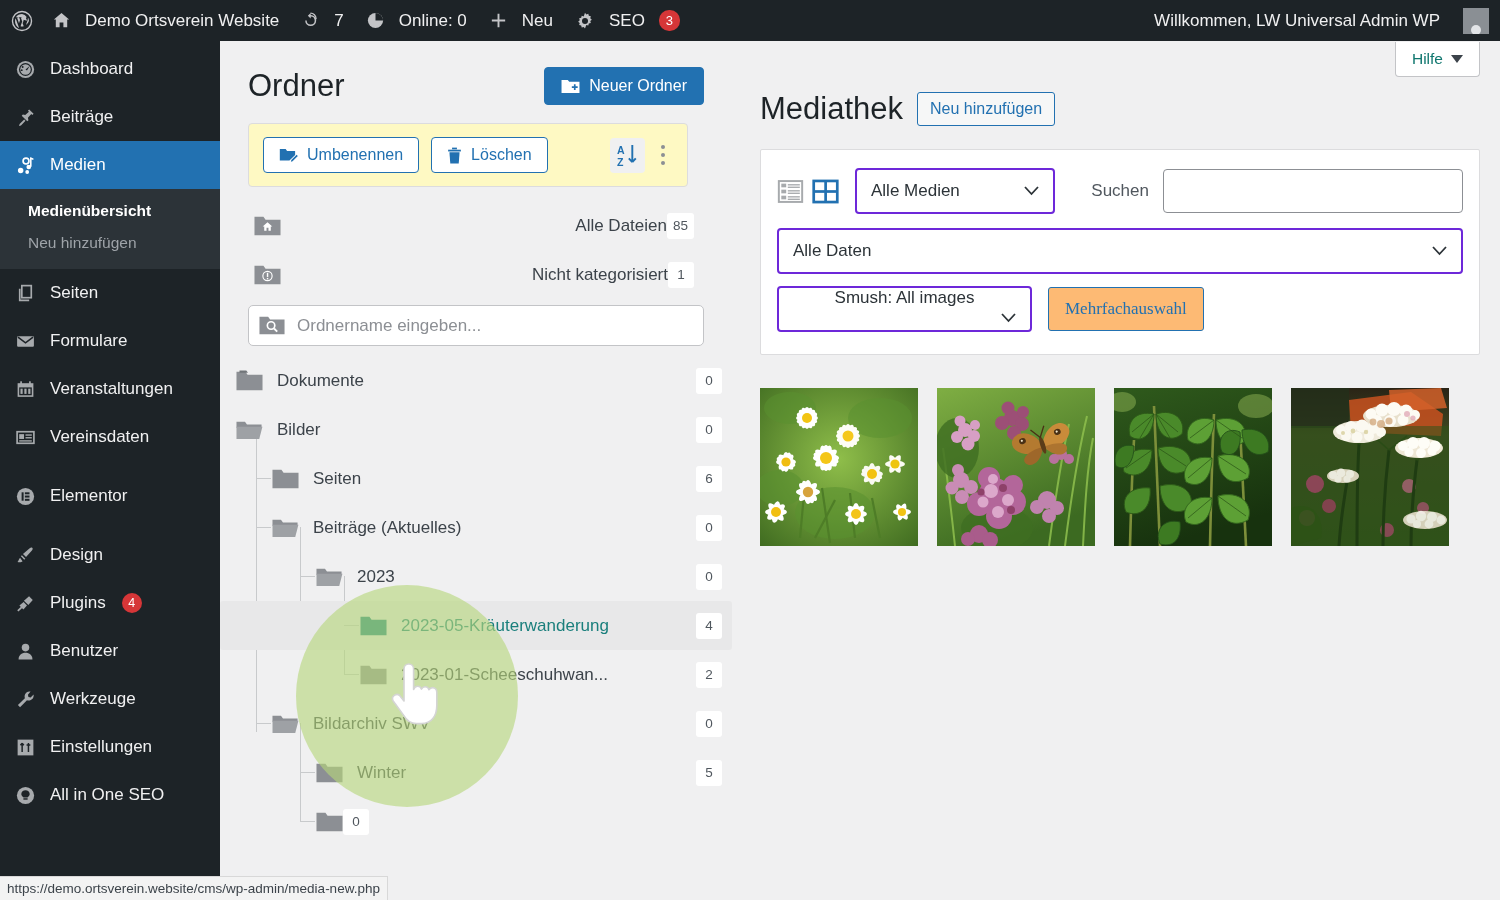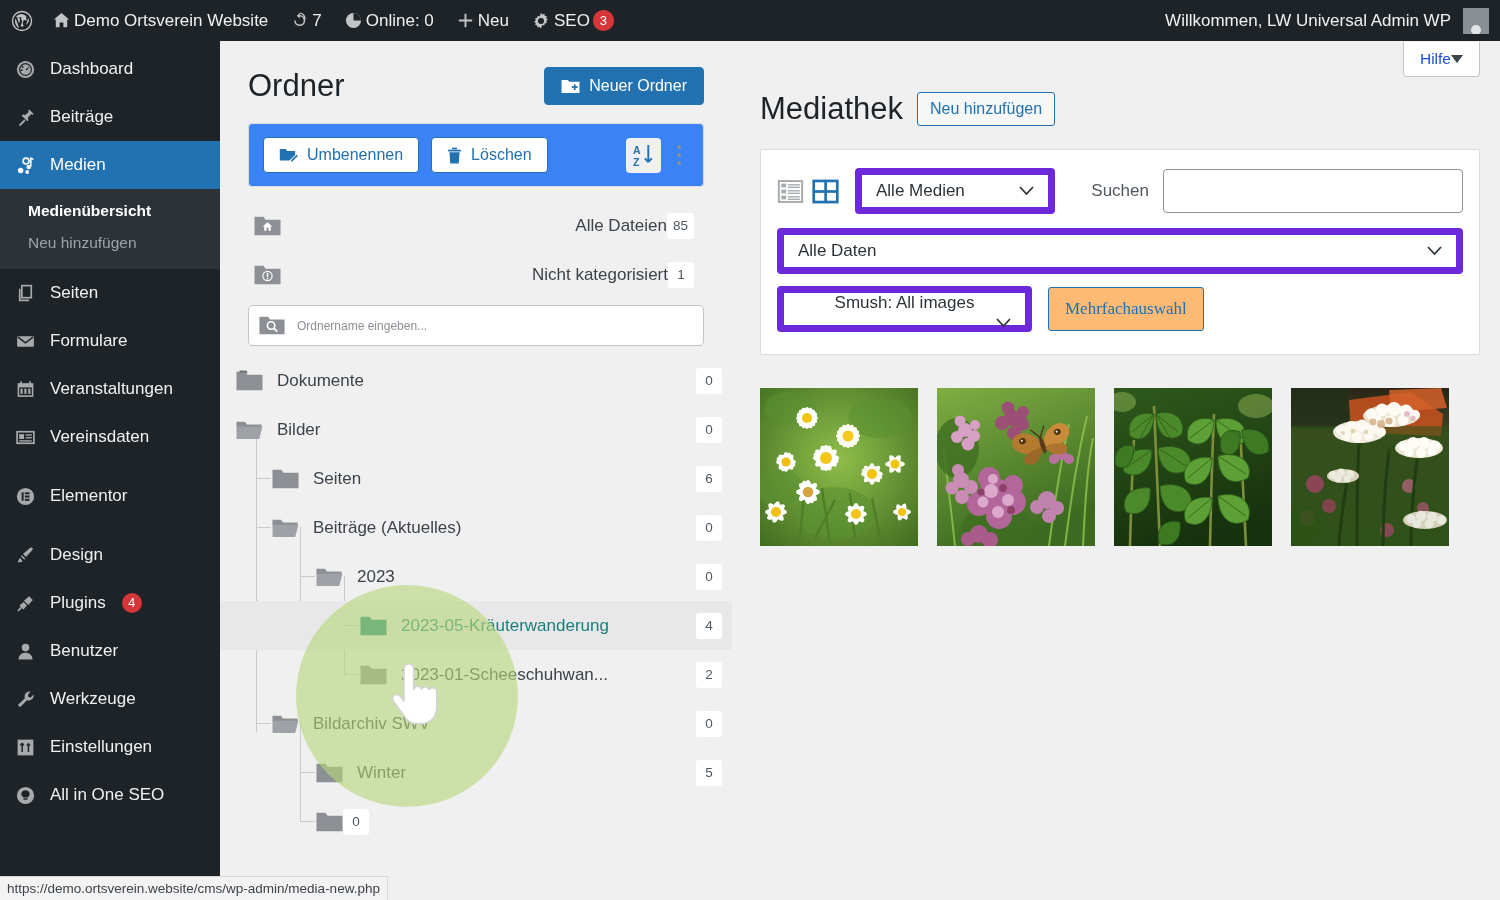--- a/index.html
+++ b/index.html
@@ -13,21 +13,21 @@
   }
 
   
   #adminbar {
     position: absolute; top: 0; left: 0; width: 1500px; height: 41px;
     background: #1d2327; color: #f0f0f1;
     display: flex; align-items: center;
     font-size: 17px;
   }
   .ab-item {
-    display: flex; align-items: center; gap: 3px;
+    display: flex; align-items: center; gap: 14px;
     height: 41px; padding: 0 11px; color: #f0f0f1;
     white-space: nowrap;
   }
   .ab-item.wplogo { padding-left: 11px; padding-right: 8px; }
   .ab-spacer { flex: 1; }
   .ab-badge {
     background: #d63638; color: #fff; border-radius: 10px;
     font-size: 13px; min-width: 21px; height: 21px;
     display: inline-flex; align-items: center; justify-content: center;
     padding: 0 6px; font-weight: 400;
@@ -87,21 +87,21 @@
   }
   .ord-title { font-size: 31px; font-weight: 400; color: #1d2327; }
   .btn-primary {
     margin-left: auto; background: #2271b1; color: #fff;
     border: 1px solid #2271b1; border-radius: 4px;
     font-size: 16px; padding: 9px 16px; display: flex;
     align-items: center; gap: 9px; cursor: pointer;
     font-family: inherit;
   }
   .ord-toolbar {
-    margin: 8px 28px 0 28px; background: #3b82f6;
+    margin: 8px 44px 0 28px; background: #fef9c3;
     border: 1px solid #dcdcde; border-radius: 4px;
     padding: 13px 14px; display: flex; align-items: center; gap: 12px;
   }
   .btn-outline {
     background: #fff; color: #2271b1; border: 1px solid #2271b1;
     border-radius: 4px; font-size: 16px; padding: 8px 15px;
     display: flex; align-items: center; gap: 9px; cursor: pointer;
     font-family: inherit;
   }
   .tb-right { margin-left: auto; display: flex; align-items: center; gap: 8px; }
@@ -123,21 +123,21 @@
     background: #fff; border-radius: 3px; min-width: 26px; height: 26px;
     display: inline-flex; align-items: center; justify-content: center;
     font-size: 13.5px; color: #50575e; padding: 0 6px;
   }
   .fsearch {
     display: flex; align-items: center; gap: 12px;
     background: #fff; border: 1px solid #c3c4c7; border-radius: 5px;
     height: 41px; padding: 0 10px; margin-top: 6px;
   }
   .fsearch input {
-    border: none; outline: none; font-size: 12px; color: #50575e;
+    border: none; outline: none; font-size: 17px; color: #50575e;
     font-family: inherit; flex: 1; background: transparent;
   }
   .fsearch input::placeholder { color: #8c8f94; }
 
   .tree { position: relative; margin-top: 10px; }
   .trow {
     display: flex; align-items: center; height: 49px;
     border-radius: 3px; position: relative; font-size: 17px;
     color: #3c434a; padding-right: 10px;
   }
@@ -163,39 +163,39 @@
 
   
   #media {
     position: absolute; top: 41px; left: 732px; width: 768px; height: 859px;
     background: #f0f0f1; overflow: hidden;
   }
   .help-btn {
     position: absolute; right: 20px; top: 1px;
     background: #fff; border: 1px solid #c3c4c7; border-top: none;
     border-radius: 0 0 4px 4px; padding: 8px 16px;
-    font-size: 15.5px; color: #1d4ed8; display: flex; align-items: center; gap: 0;
+    font-size: 15.5px; color: #0f766e; display: flex; align-items: center; gap: 8px;
     cursor: pointer;
   }
   .med-head { display: flex; align-items: center; gap: 14px; padding: 50px 0 0 28px; }
   .med-title { font-size: 31px; font-weight: 400; color: #1d2327; }
   .btn-add {
     background: #f6f7f7; color: #2271b1; border: 1px solid #2271b1;
     border-radius: 3px; font-size: 16px; padding: 7px 12px; cursor: pointer;
     font-family: inherit;
   }
   .med-toolbar {
     margin: 22px 20px 0 28px; background: #fff;
     border: 1px solid #dcdcde; border-radius: 2px;
     padding: 18px 16px 22px 16px; position: relative; min-height: 180px;
   }
   .mt-row1 { display: flex; align-items: center; gap: 12px; }
   .viewsw { display: flex; align-items: center; gap: 8px; margin-right: 4px; }
   .sel {
-    background: #fff; border: 7px solid #6d28d9; border-radius: 4px;
+    background: #fff; border: 2px solid #6d28d9; border-radius: 4px;
     height: 46px; min-width: 200px; padding: 0 14px;
     display: flex; align-items: center; font-size: 17px; color: #2c3338;
     cursor: pointer;
   }
   .sel .chev { margin-left: auto; padding-left: 22px; }
   .mt-search { margin-left: auto; display: flex; align-items: center; gap: 14px; }
   .mt-search label { font-size: 17px; color: #50575e; }
   .mt-search input {
     width: 300px; height: 44px; border: 1px solid #8c8f94;
     border-radius: 4px; font-family: inherit; font-size: 16px;

